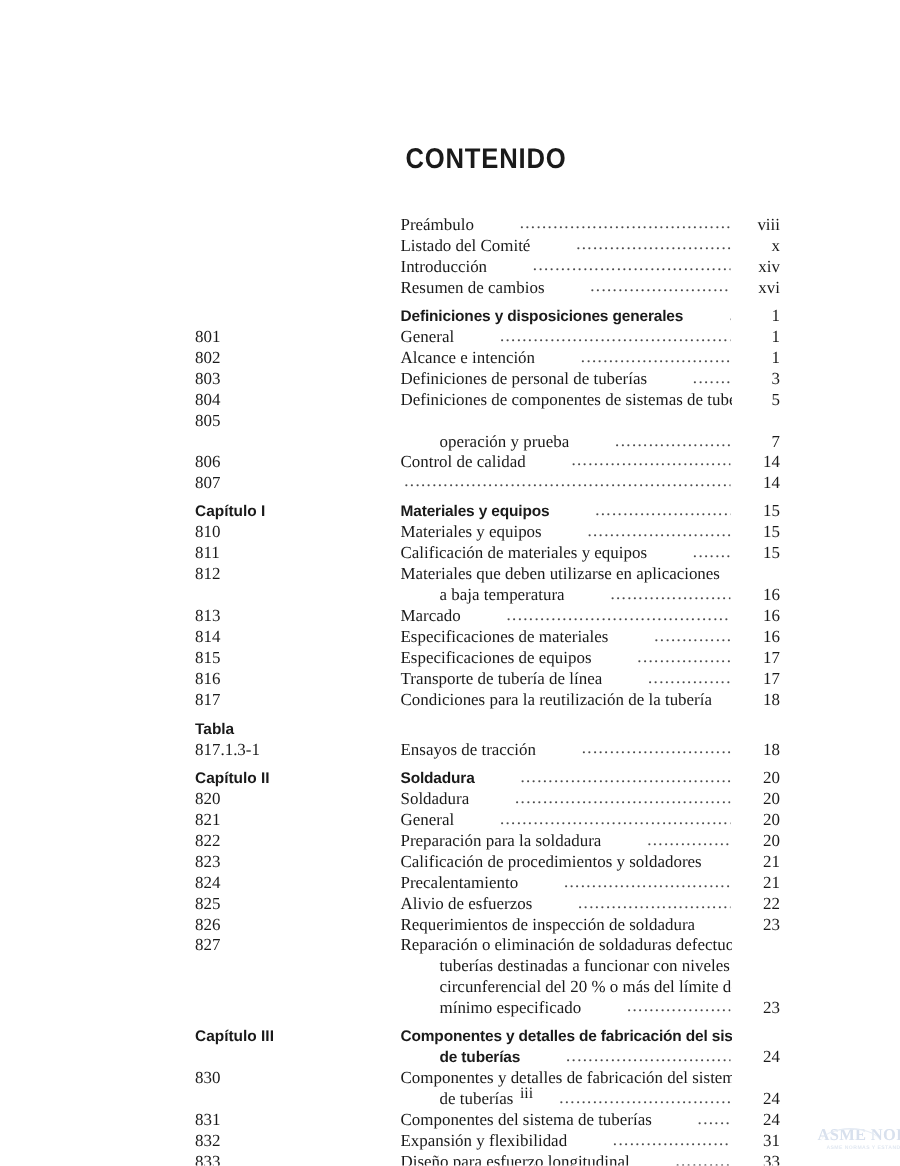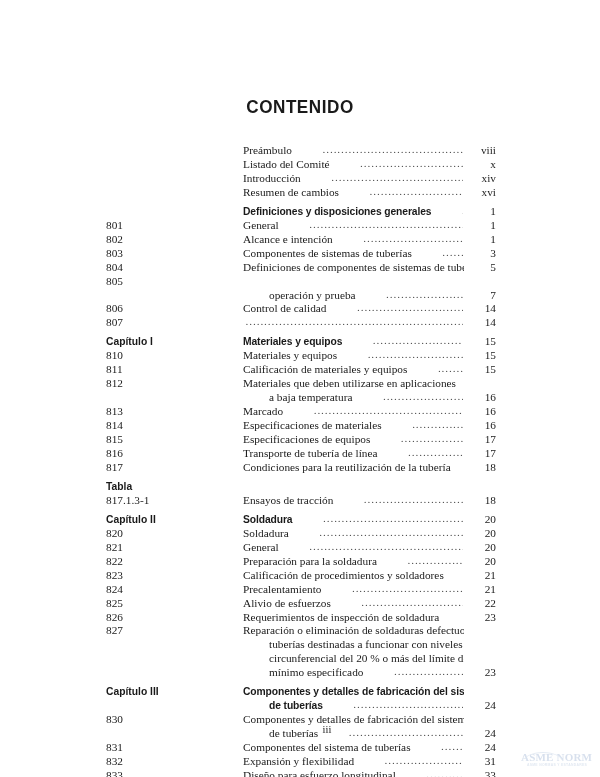--- a/index.html
+++ b/index.html
@@ -12,20 +12,21 @@
     height: 777px;
     position: relative;
     font-family: "Liberation Serif", serif;
     color: #1a1a1a;
     overflow: hidden;
   }
 
   .page {
     position: absolute;
     inset: 0;
+    margin-left: 24px;
   }
 
   
   .doc-title {
     position: absolute;
     top: 96px;
     left: 0;
     width: 600px;
     text-align: center;
     font-family: "Liberation Sans", sans-serif;
@@ -240,21 +241,21 @@
         <div class="num-col">802</div>
         <div class="title-col">
           <span class="title-text">Alcance e intención</span>
           <span class="leader"></span>
         </div>
         <div class="pg-col">1</div>
       </div>
       <div class="toc-row">
         <div class="num-col">803</div>
         <div class="title-col">
-          <span class="title-text">Componentes de sistemas de tuberías</span>
+          <span class="title-text">Definiciones de personal de tuberías</span>
           <span class="leader"></span>
         </div>
         <div class="pg-col">3</div>
       </div>
       <div class="toc-row">
         <div class="num-col">804</div>
         <div class="title-col">
           <span class="title-text">Definiciones de componentes de sistemas de tuberías</span>
           <span class="leader"></span>
         </div>

